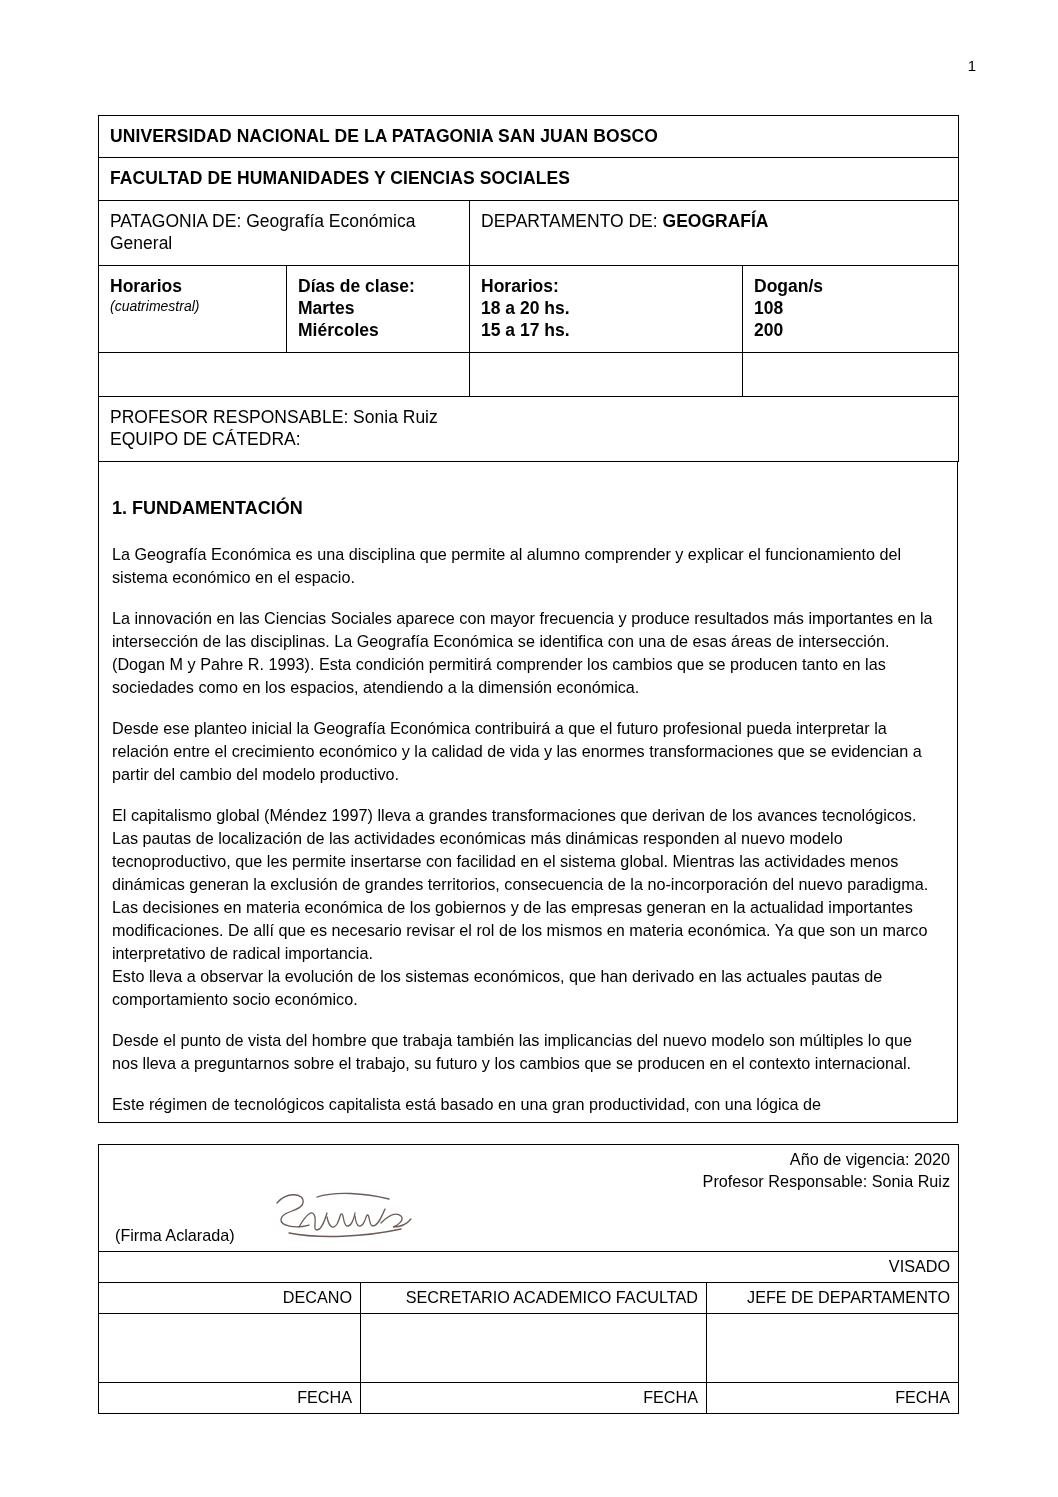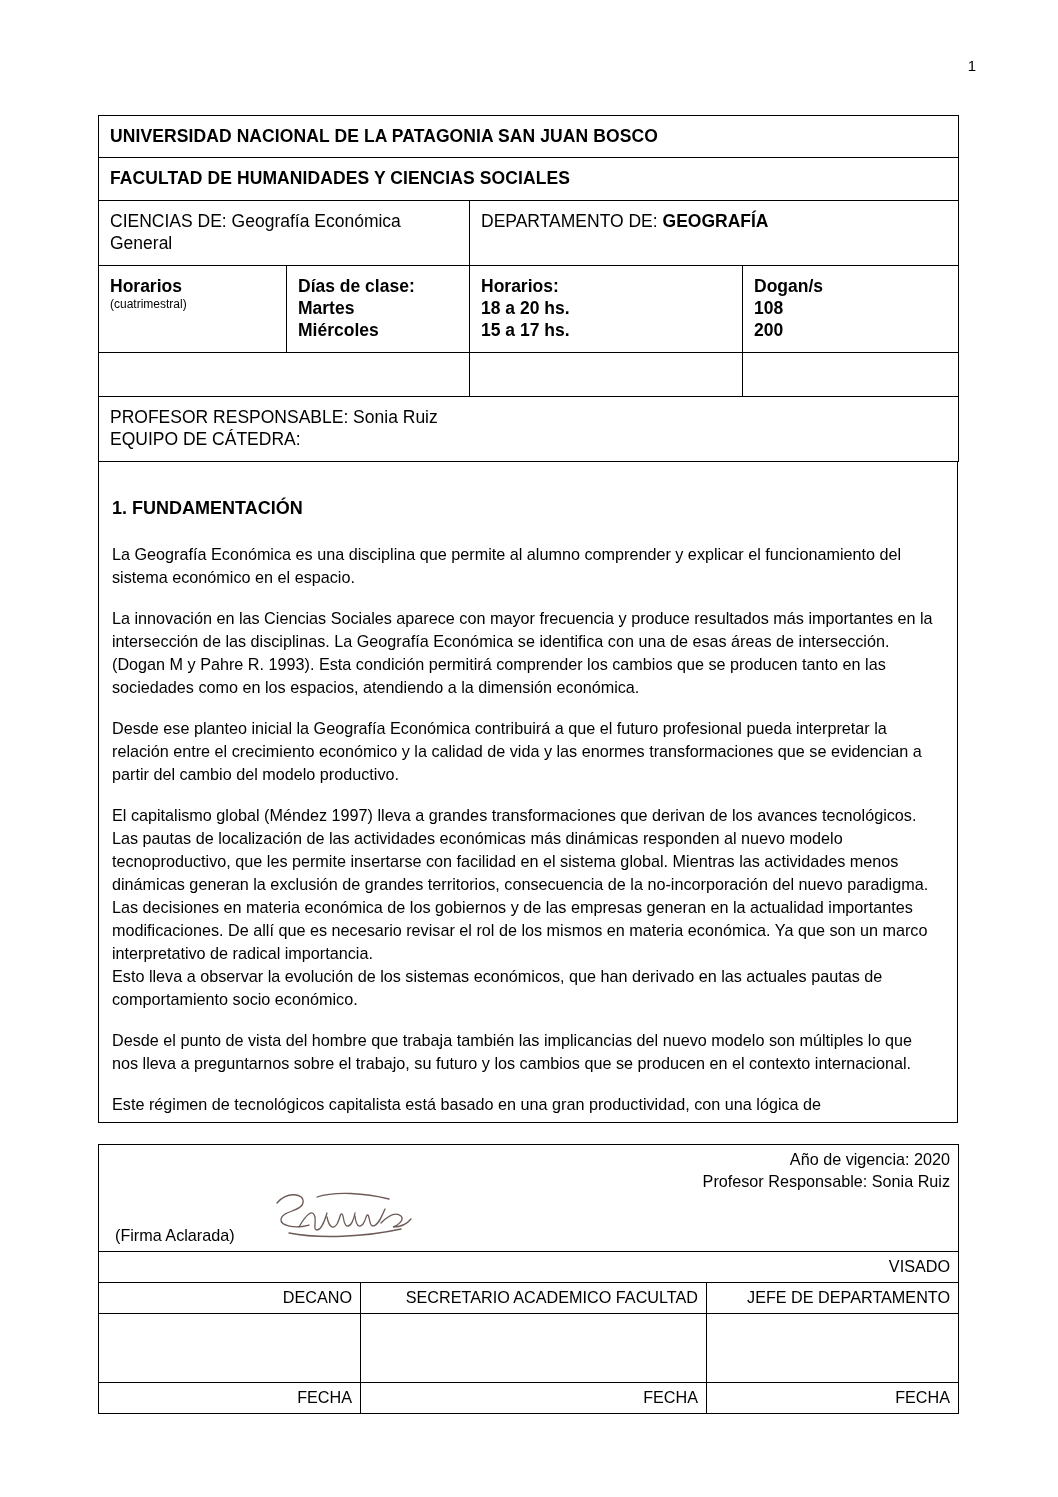--- a/index.html
+++ b/index.html
@@ -51,24 +51,25 @@
   }
   .t-bold { font-weight: bold; }
   .title-cell {
     font-weight: bold;
     font-size: 18.5px;
     letter-spacing: .1px;
     padding-top: 13px;
     padding-bottom: 13px;
   }
   .small-note {
-    font-size: 12px;
+    font-size: 14px;
     font-weight: normal;
     display: block;
     line-height: 1.3;
+    font-style: italic;
   }
   .empty-row td { height: 24px; }
   .prof-cell { line-height: 1.45; }
 
   
   .content-box {
     border-left: 1px solid #000000;
     border-right: 1px solid #000000;
     border-bottom: 1px solid #000000;
     width: 860px;
@@ -155,21 +156,21 @@
       </colgroup>
       <tbody>
         <tr>
           <td class="title-cell" colspan="4">UNIVERSIDAD NACIONAL DE LA PATAGONIA SAN JUAN BOSCO</td>
         </tr>
         <tr>
           <td class="title-cell" colspan="4">FACULTAD DE HUMANIDADES Y CIENCIAS SOCIALES</td>
         </tr>
         <tr>
           <td colspan="2">
-            <span>CIENCIAS DE:</span>
+            <span>PATAGONIA DE:</span>
             <span>Geografía Económica General</span>
           </td>
           <td colspan="2">
             <span>DEPARTAMENTO DE:</span>
             <span class="t-bold">GEOGRAFÍA</span>
           </td>
         </tr>
         <tr>
           <td>
             <span class="t-bold">Horarios</span>

